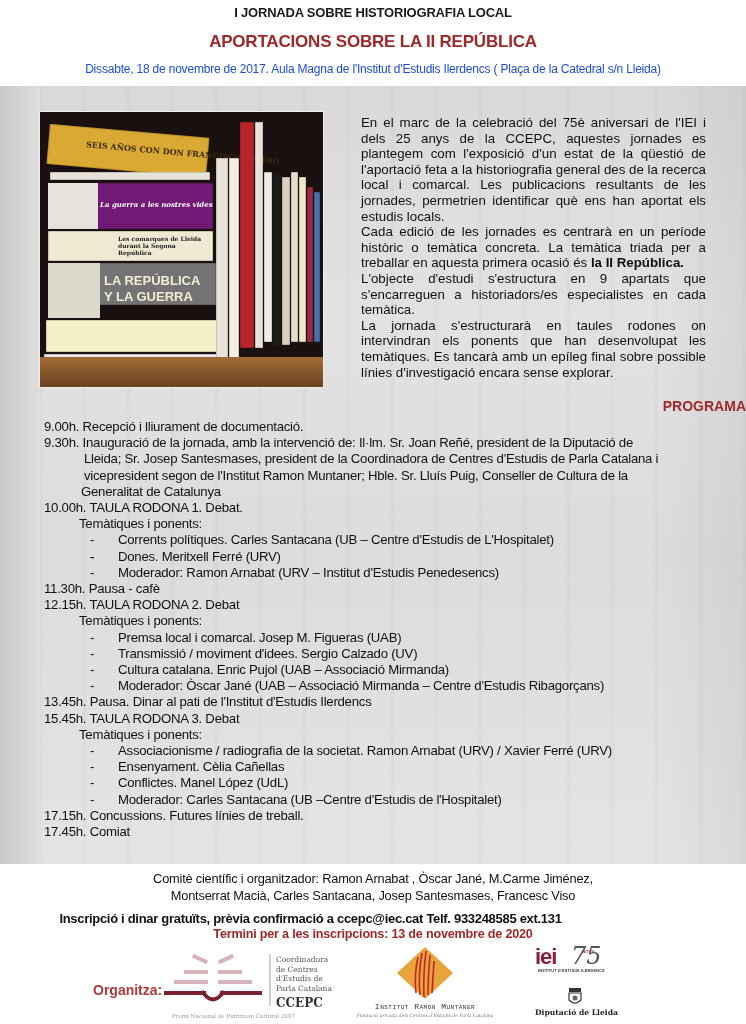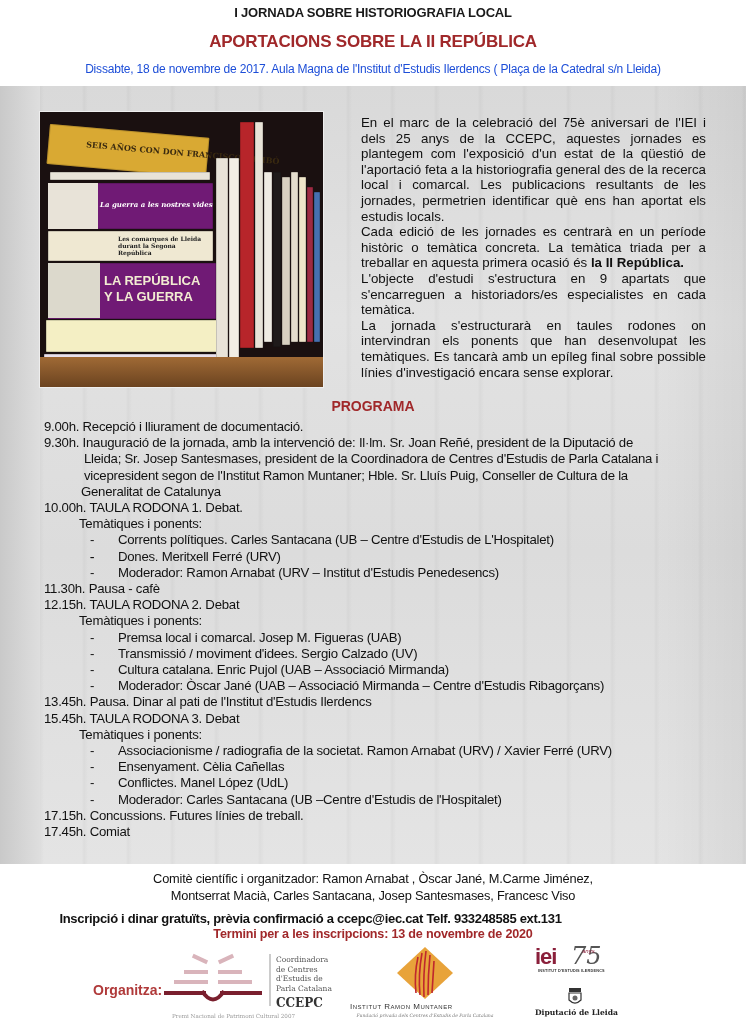--- a/index.html
+++ b/index.html
@@ -37,21 +37,21 @@
   .book { position: absolute; border-radius: 1px; box-shadow: inset 0 0 0 1px rgba(0,0,0,0.15); }
   .book .t { position: absolute; font-family: "DejaVu Serif", serif; font-weight: bold; white-space: nowrap; }
 
   .intro {
     position: absolute; left: 361px; top: 115px; width: 345px;
     font-size: 13.3px; line-height: 15.6px; text-align: justify; color: #111;
   }
   .intro p { margin: 0; }
 
   .prog-title {
-    position: absolute; left: 0; width: 746px; text-align: center;
+    position: absolute; left: 0; width: 746px; text-align: right;
     top: 398px; font-size: 14px; font-weight: bold; color: #a0282a;
     padding-left: 0;
   }
   .prog-title span { position: relative; left: -0px; }
   .program {
     position: absolute; left: 44px; top: 419px; width: 680px;
     font-size: 13.2px; line-height: 16.2px; color: #111; letter-spacing: -0.25px;
   }
   .row { white-space: nowrap; }
   .cont { padding-left: 40px; }
@@ -74,21 +74,21 @@
     font-size: 12.6px; color: #a0282a; font-weight: bold; letter-spacing: -0.2px;
   }
   .organitza {
     position: absolute; left: 93px; top: 982px; font-size: 14px; font-weight: bold; color: #b03a3a;
   }
   .logo-ccepc { position: absolute; left: 162px; top: 950px; width: 170px; height: 74px; }
   .ccepc-txt { position: absolute; left: 114px; top: 5px; font-family: "DejaVu Serif", serif; font-size: 7.5px; line-height: 9.5px; color: #555; }
   .ccepc-name { position: absolute; left: 114px; top: 46px; font-family: "DejaVu Serif", serif; font-size: 12px; font-weight: bold; color: #333; }
   .ccepc-foot { position: absolute; left: 10px; top: 63px; font-family: "DejaVu Serif", serif; font-size: 5.6px; color: #999; white-space: nowrap; }
   .logo-irm { position: absolute; left: 350px; top: 945px; width: 150px; height: 79px; }
-  .irm-name { position: absolute; left: 0; width: 150px; top: 57px; text-align: left; font-family: Liberation Sans, sans-serif; font-size: 8px; letter-spacing: 0.5px; color: #333; font-variant: small-caps; }
+  .irm-name { position: absolute; left: 0; width: 150px; top: 57px; text-align: center; font-family: Liberation Mono, monospace; font-size: 8px; letter-spacing: 0.5px; color: #333; font-variant: small-caps; }
   .irm-sub { position: absolute; left: 0; width: 150px; top: 68px; text-align: center; font-family: "DejaVu Serif", serif; font-style: italic; font-size: 4.6px; color: #777; white-space: nowrap; }
   .logo-iei { position: absolute; left: 535px; top: 946px; width: 80px; height: 34px; }
   .iei-word { position: absolute; left: 0; top: -2px; font-size: 22px; font-weight: bold; color: #8a1f3a; letter-spacing: -1px; }
   .iei-75 { position: absolute; left: 36px; top: -4px; font-size: 24px; color: #555; font-family: "DejaVu Serif", serif; font-style: italic; font-weight: 300; }
   .iei-anys { position: absolute; left: 47px; top: 2px; font-size: 6px; color: #8a1f3a; font-style: italic; }
   .iei-full { position: absolute; left: 3px; top: 23px; font-size: 3.8px; font-weight: bold; color: #333; white-space: nowrap; letter-spacing: 0.2px; }
   .logo-dip { position: absolute; left: 535px; top: 988px; width: 80px; height: 36px; text-align: center; }
   .dip-name { position: absolute; left: 0; width: 80px; top: 20px; font-family: "DejaVu Serif", serif; font-size: 7.6px; font-weight: bold; color: #222; white-space: nowrap; }
 </style>
 </head>
@@ -105,21 +105,21 @@
     <span class="t" style="left:38px;top:12px;font-size:8px;color:#3a2a10;">SEIS AÑOS CON DON FRANCISCO CAMBÓ</span>
   </div>
   <div class="book" style="left:10px;top:60px;width:160px;height:8px;background:#e8e3d8;"></div>
   <div class="book" style="left:8px;top:71px;width:165px;height:46px;background:#701a75;">
     <div style="position:absolute;left:0;top:0;width:50px;height:46px;background:#e8e3d8;"></div>
     <span class="t" style="left:52px;top:17px;font-size:7px;color:#fff;font-style:italic;">La guerra a les nostres vides</span>
   </div>
   <div class="book" style="left:8px;top:119px;width:165px;height:30px;background:#efe8d2;">
     <span class="t" style="left:70px;top:4px;font-size:6px;color:#222;white-space:normal;width:90px;">Les comarques de Lleida durant la Segona República</span>
   </div>
-  <div class="book" style="left:8px;top:151px;width:168px;height:56px;background:#701a75;">
+  <div class="book" style="left:8px;top:151px;width:168px;height:42px;background:#737373;">
     <div style="position:absolute;left:0;top:0;width:52px;height:55px;background:#dcd9cc;"></div>
     <span class="t" style="left:56px;top:10px;font-size:13px;color:#f2ecd2;font-family:'Liberation Sans',sans-serif;white-space:normal;width:100px;line-height:16px;">LA REPÚBLICA Y LA GUERRA</span>
   </div>
   <div class="book" style="left:6px;top:208px;width:175px;height:32px;background:#f4efc4;"></div>
   <div class="book" style="left:4px;top:242px;width:180px;height:30px;background:#e9e1ec;"></div>
   <div class="book" style="left:176px;top:46px;width:12px;height:200px;background:#e8e3d8;"></div>
   <div class="book" style="left:189px;top:46px;width:10px;height:200px;background:#f2eee5;"></div>
   <div class="book" style="left:200px;top:10px;width:14px;height:226px;background:#b7252a;"></div>
   <div class="book" style="left:215px;top:10px;width:8px;height:226px;background:#e8e3d8;"></div>
   <div class="book" style="left:224px;top:60px;width:8px;height:170px;background:#f0ece3;"></div>

